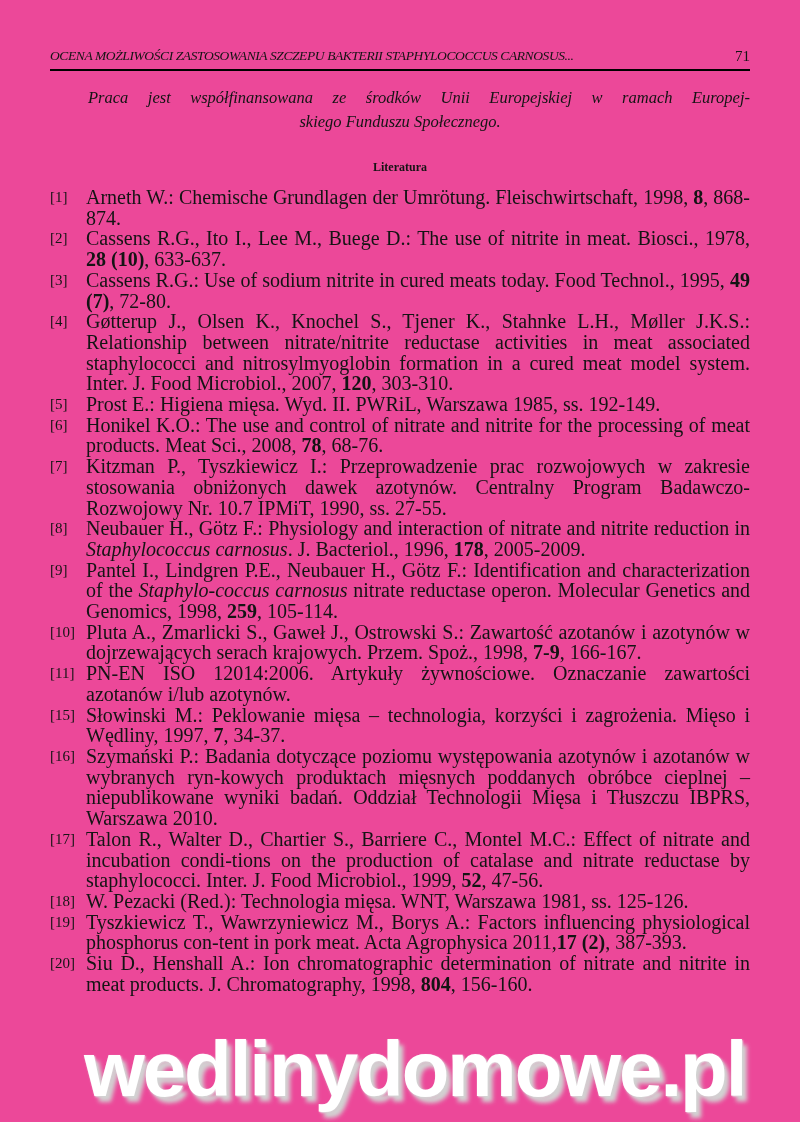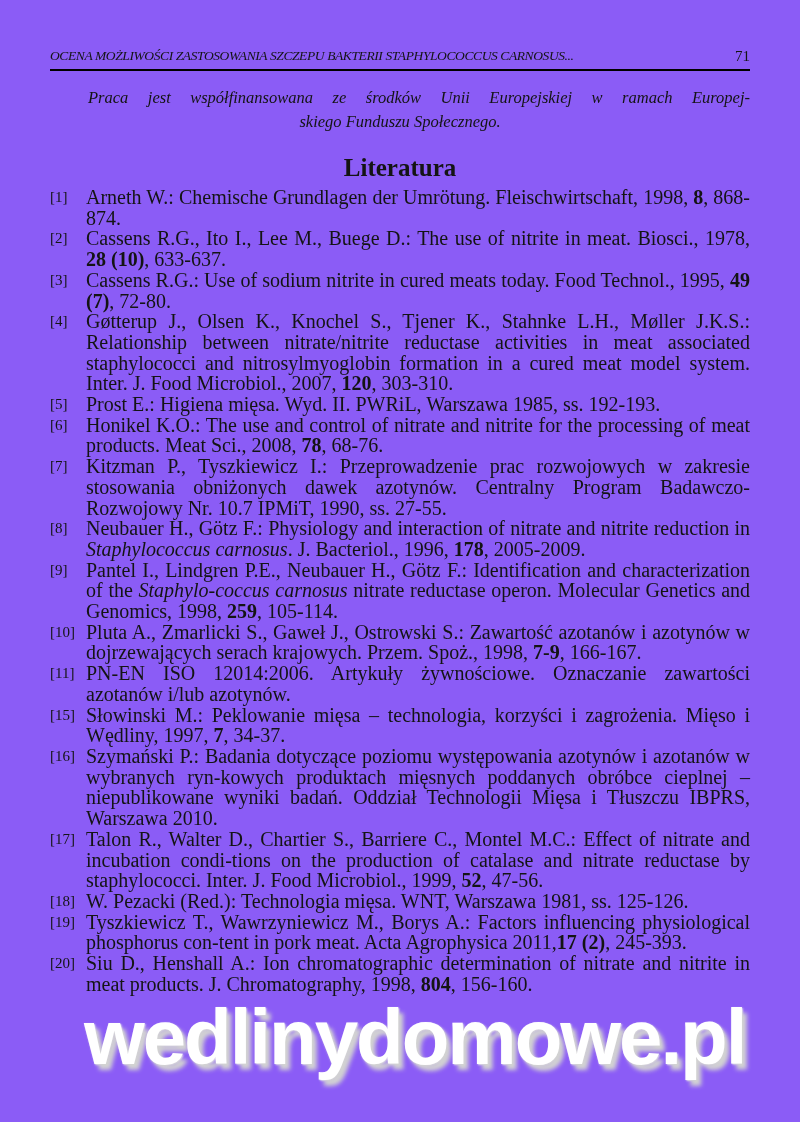--- a/index.html
+++ b/index.html
@@ -1,37 +1,37 @@
 <!DOCTYPE html>
 <html lang="pl"><head>
 <meta charset="utf-8">
 <title>Document page</title>
 <style>
   html,body{margin:0;padding:0;background:#ffffff;}
   .page{
-    position:relative;width:800px;height:1122px;background:#8b5cf6;
+    position:relative;width:800px;height:1122px;background:#ec4899;
     font-family:"Liberation Serif", serif;color:#141414;overflow:hidden;
   }
   .content{padding:48px 50px 0 50px;}
   .header-row{display:flex;justify-content:space-between;align-items:flex-end;}
   .running-title{font-style:italic;font-size:13.5px;letter-spacing:-0.4px;white-space:nowrap;}
   .page-number{font-size:15px;line-height:1;}
   .header-rule{border:none;border-top:2.5px solid #000;margin:5px 0 0 0;}
   .intro{margin:15px 0 12px 0;font-style:italic;font-size:16.5px;line-height:23.5px;}
   .intro-line1{text-align:justify;text-align-last:justify;text-indent:38px;}
   .intro-line2{text-align:center;}
-  .section-title{text-align:center;font-weight:bold;font-size:25px;margin:24px 0 0 0;line-height:21px;}
+  .section-title{text-align:center;font-weight:bold;font-size:12px;margin:24px 0 0 0;line-height:21px;}
   .refs{margin-top:9px;}
   .ref-row{display:flex;}
   .ref-marker{flex:0 0 36px;font-size:15px;line-height:20.7px;}
   .ref-text{flex:1;margin:0;font-size:20px;line-height:20.7px;text-align:justify;font-family:Liberation Serif, serif;}
   .seg-bold{font-weight:700;}
   .seg-italic{font-style:italic;}
   .watermark{
-    position:absolute;left:84px;top:992px;
+    position:absolute;left:84px;top:1024px;
     font-family:"Liberation Sans", sans-serif;font-weight:700;
     font-size:78px;letter-spacing:-2px;white-space:nowrap;
     color:#ffffff;text-shadow:5px 6px 4px #d2d2d2, 1px 1px 2px #e9e9e9;
   }
 </style>
 </head>
 <body>
 
 <div class="page">
   <div class="content">
@@ -61,21 +61,21 @@
         <div class="ref-row">
           <span class="ref-marker">[3]</span>
           <p class="ref-text"><span>Cassens R.G.: Use of sodium nitrite in cured meats today. Food Technol., 1995, </span><span class="seg-bold">49 (7)</span><span>, 72-80.</span></p>
         </div>
         <div class="ref-row">
           <span class="ref-marker">[4]</span>
           <p class="ref-text"><span>Gøtterup J., Olsen K., Knochel S., Tjener K., Stahnke L.H., Møller J.K.S.: Relationship between nitrate/nitrite reductase activities in meat associated staphylococci and nitrosylmyoglobin formation in a cured meat model system. Inter. J. Food Microbiol., 2007, </span><span class="seg-bold">120</span><span>, 303-310.</span></p>
         </div>
         <div class="ref-row">
           <span class="ref-marker">[5]</span>
-          <p class="ref-text"><span>Prost E.: Higiena mięsa. Wyd. II. PWRiL, Warszawa 1985, ss. 192-193.</span></p>
+          <p class="ref-text"><span>Prost E.: Higiena mięsa. Wyd. II. PWRiL, Warszawa 1985, ss. 192-149.</span></p>
         </div>
         <div class="ref-row">
           <span class="ref-marker">[6]</span>
           <p class="ref-text"><span>Honikel K.O.: The use and control of nitrate and nitrite for the processing of meat products. Meat Sci., 2008, </span><span class="seg-bold">78</span><span>, 68-76.</span></p>
         </div>
         <div class="ref-row">
           <span class="ref-marker">[7]</span>
           <p class="ref-text"><span>Kitzman P., Tyszkiewicz I.: Przeprowadzenie prac rozwojowych w zakresie stosowania obniżonych dawek azotynów. Centralny Program Badawczo-Rozwojowy Nr. 10.7 IPMiT, 1990, ss. 27-55.</span></p>
         </div>
         <div class="ref-row">
@@ -105,21 +105,21 @@
         <div class="ref-row">
           <span class="ref-marker">[17]</span>
           <p class="ref-text"><span>Talon R., Walter D., Chartier S., Barriere C., Montel M.C.: Effect of nitrate and incubation condi-tions on the production of catalase and nitrate reductase by staphylococci. Inter. J. Food Microbiol., 1999, </span><span class="seg-bold">52</span><span>, 47-56.</span></p>
         </div>
         <div class="ref-row">
           <span class="ref-marker">[18]</span>
           <p class="ref-text"><span>W. Pezacki (Red.): Technologia mięsa. WNT, Warszawa 1981, ss. 125-126.</span></p>
         </div>
         <div class="ref-row">
           <span class="ref-marker">[19]</span>
-          <p class="ref-text"><span>Tyszkiewicz T., Wawrzyniewicz M., Borys A.: Factors influencing physiological phosphorus con-tent in pork meat. Acta Agrophysica 2011,</span><span class="seg-bold">17 (2)</span><span>, 245-393.</span></p>
+          <p class="ref-text"><span>Tyszkiewicz T., Wawrzyniewicz M., Borys A.: Factors influencing physiological phosphorus con-tent in pork meat. Acta Agrophysica 2011,</span><span class="seg-bold">17 (2)</span><span>, 387-393.</span></p>
         </div>
         <div class="ref-row">
           <span class="ref-marker">[20]</span>
           <p class="ref-text"><span>Siu D., Henshall A.: Ion chromatographic determination of nitrate and nitrite in meat products. J. Chromatography, 1998, </span><span class="seg-bold">804</span><span>, 156-160.</span></p>
         </div>
       </div>
   </div>
 
   <div class="watermark">wedlinydomowe.pl</div>
 </div>

